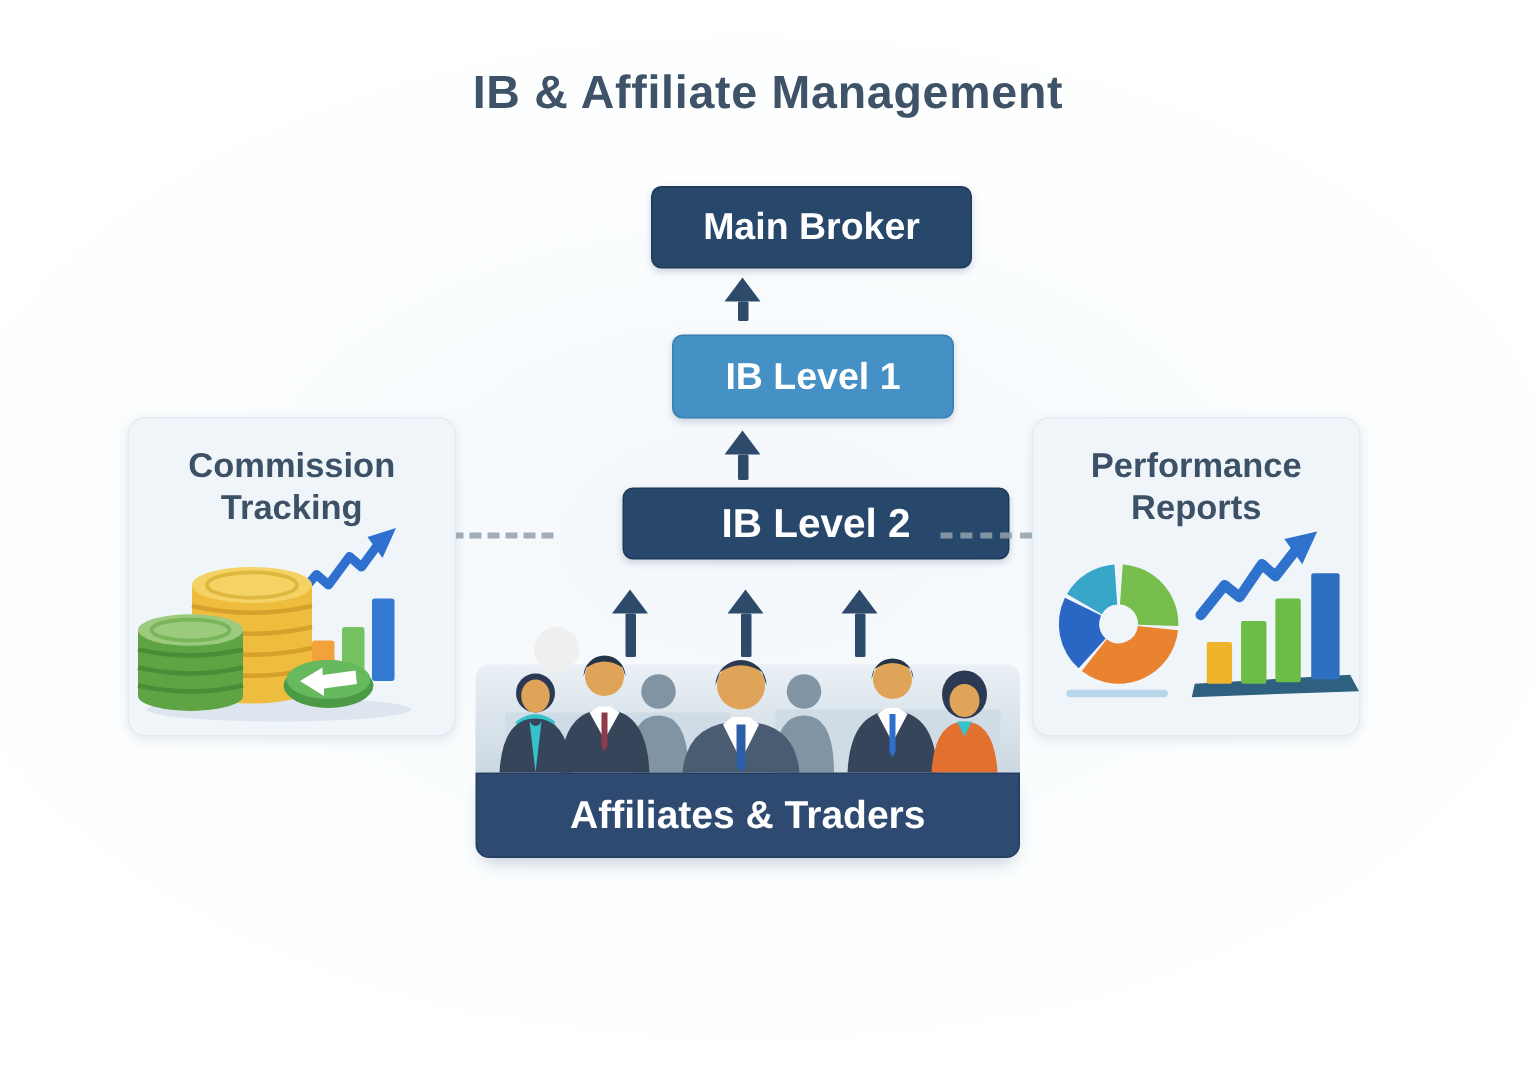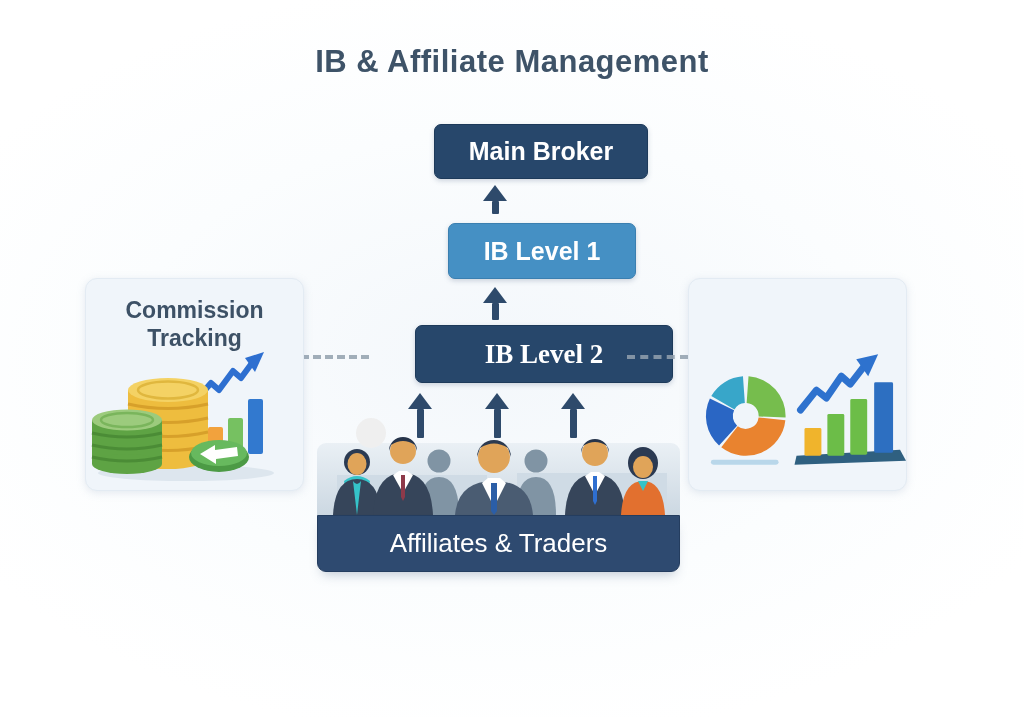--- a/index.html
+++ b/index.html
@@ -19,21 +19,21 @@
   .node {
     position:absolute; display:flex; align-items:center; justify-content:center;
     color:#ffffff; font-weight:bold; border-radius:7px;
     box-shadow:0 2px 5px rgba(80,100,130,0.25);
     margin-left:46px;
   }
   .node-dark  { background:#27476b; border:1px solid #1d3a5a; }
   .node-light { background:#4590c4; border:1px solid #3a7fb0; }
   #node-main-broker { left:388px; top:124px; width:214px; height:55px; font-size:25px; }
   #node-ib1        { left:402px; top:223px; width:188px; height:56px; font-size:25px;text-align:right; }
-  #node-ib2        { left:369px; top:325px; width:258px; height:58px; font-size:27px;font-family:Liberation Serif, serif; }
+  #node-ib2        { left:369px; top:325px; width:258px; height:48px; font-size:27px; }
   
   .arrow-up { position:absolute; width:24px; }
   .arrow-up .head {
     width:0; height:0; margin:0 auto;
     border-left:12px solid transparent; border-right:12px solid transparent;
     border-bottom:16px solid #2e4a6b;
   }
   .arrow-up .stem { width:7px; margin:0 auto; background:#2e4a6b; border-radius:1px; }
   #arrow-1 { left:483px; top:185px; } #arrow-1 .stem { height:13px; }
   #arrow-2 { left:483px; top:287px; } #arrow-2 .stem { height:17px; }
@@ -63,21 +63,21 @@
   .people-bg {
     position:absolute; left:0; top:0; width:363px; height:72px;
     background:linear-gradient(#eaf0f5, #ccd8e2);
     border-radius:9px 9px 0 0;
   }
   .people-art { position:absolute; left:0; top:-30px; width:363px; height:102px; overflow:visible; }
   .people-banner {
     position:absolute; left:0; top:72px; width:363px; height:57px;
     background:#2e4a70; border:1px solid #243d5f; border-radius:0 0 9px 9px;
     display:flex; align-items:center; justify-content:center;
-    color:#ffffff; font-weight:normal; font-size:26px;
+    color:#ffffff; font-weight:bold; font-size:26px;
     box-shadow:0 7px 12px -5px rgba(110,130,155,0.45);
   }
 </style>
 </head>
 <body>
 
 <div class="stage">
 
   <div class="page-title">IB &amp; Affiliate Management</div>
 
@@ -148,20 +148,21 @@
       <ellipse cx="41" cy="76" rx="35" ry="10.5" fill="#9ccb7d"></ellipse>
       <ellipse cx="41" cy="76" rx="26" ry="7" fill="none" stroke="#7ab55c" stroke-width="2.5"></ellipse>
 
       <ellipse cx="133" cy="113" rx="30" ry="15" fill="#4c9a45"></ellipse>
       <ellipse cx="133" cy="109" rx="28" ry="13" fill="#67b95e"></ellipse>
       <polygon points="114,110 129,101 129,106 151,103 152,112 130,115 130,120" fill="#ffffff"></polygon>
     </svg>
   </div>
 
   <div class="side-card" id="card-performance">
+    <div class="card-title">Performance Reports</div>
     <svg class="card-art" viewBox="0 0 220 140">
 
       <rect x="22" y="116" width="68" height="5" rx="2.5" fill="#b9d7ea"></rect>
       <path d="M59.8,32.1 A40,40 0 0 1 97.0,73.4 L70.0,72.5 A13,13 0 0 0 57.9,59.0 Z" fill="#76bd4d"></path>
       <path d="M96.8,76.2 A40,40 0 0 1 32.4,103.5 L49.0,82.2 A13,13 0 0 0 69.9,73.4 Z" fill="#e9832f"></path>
       <path d="M30.2,101.7 A40,40 0 0 1 21.0,54.5 L45.3,66.3 A13,13 0 0 0 48.3,81.7 Z" fill="#2a66c4"></path>
       <path d="M22.4,52.0 A40,40 0 0 1 54.2,32.1 L56.1,59.0 A13,13 0 0 0 45.7,65.5 Z" fill="#38a6c9"></path>
 
       <polygon points="108,112 212,106 218,117 106,121" fill="#2f6080"></polygon>
 

